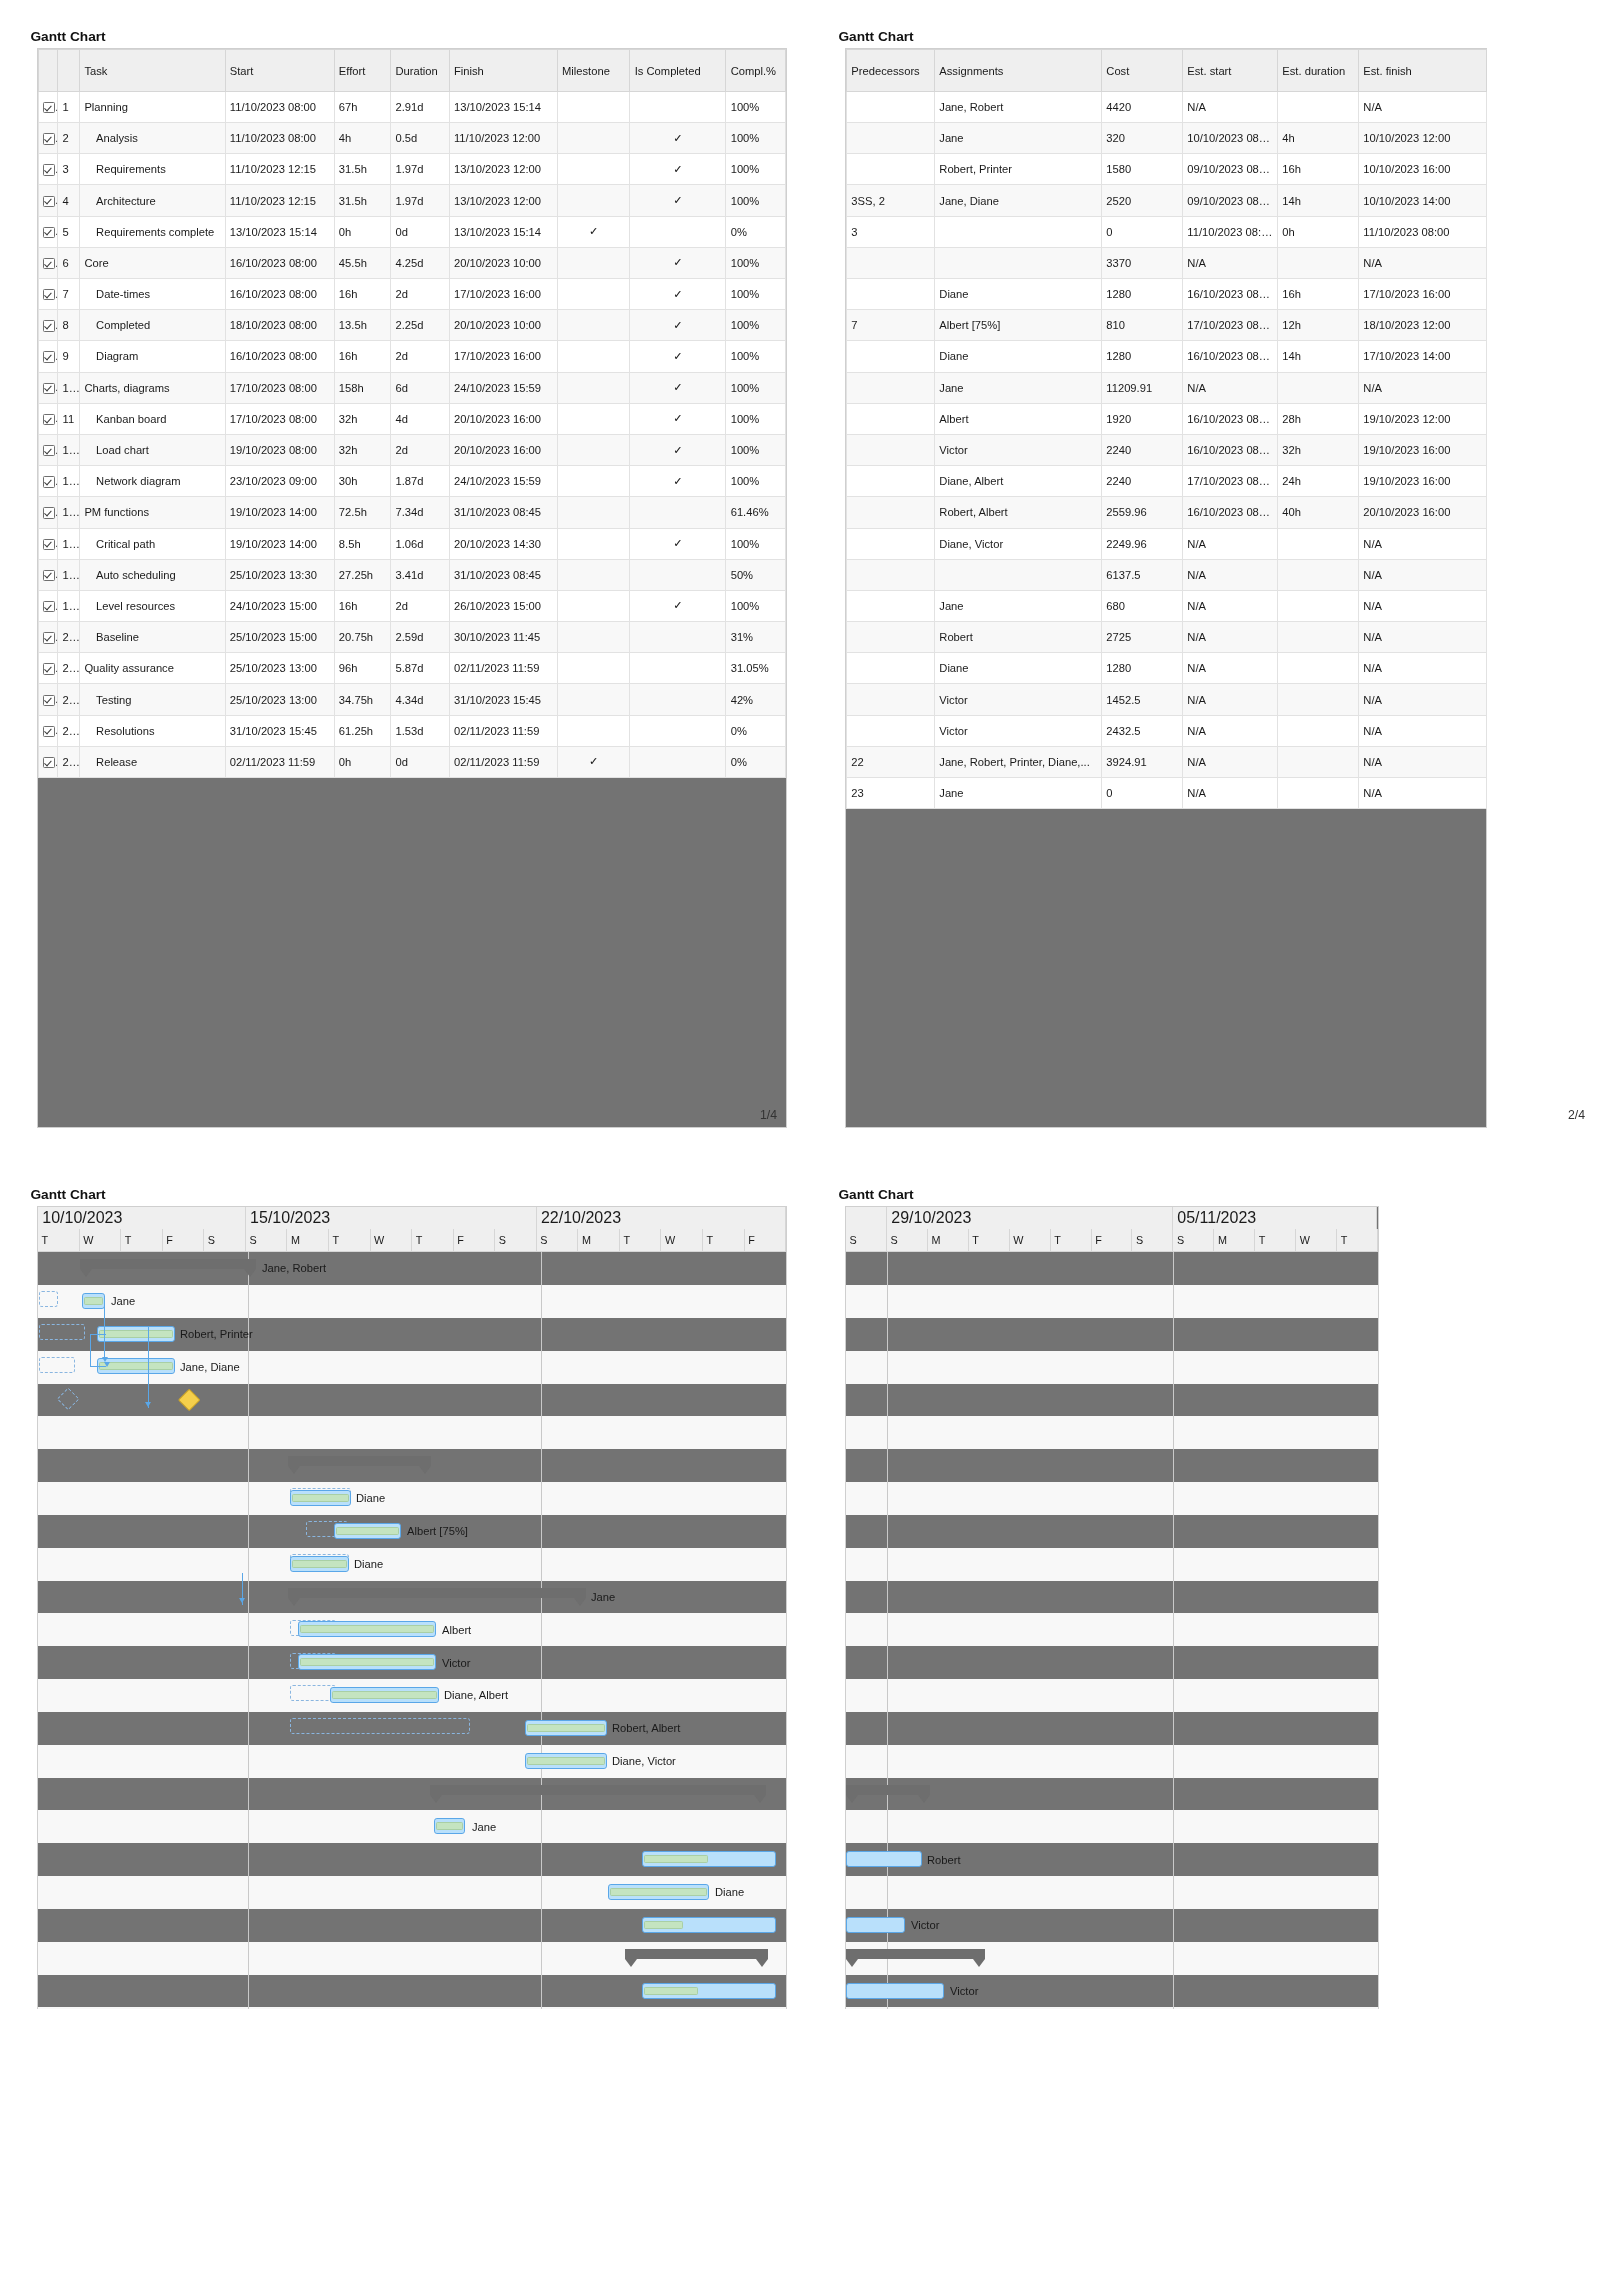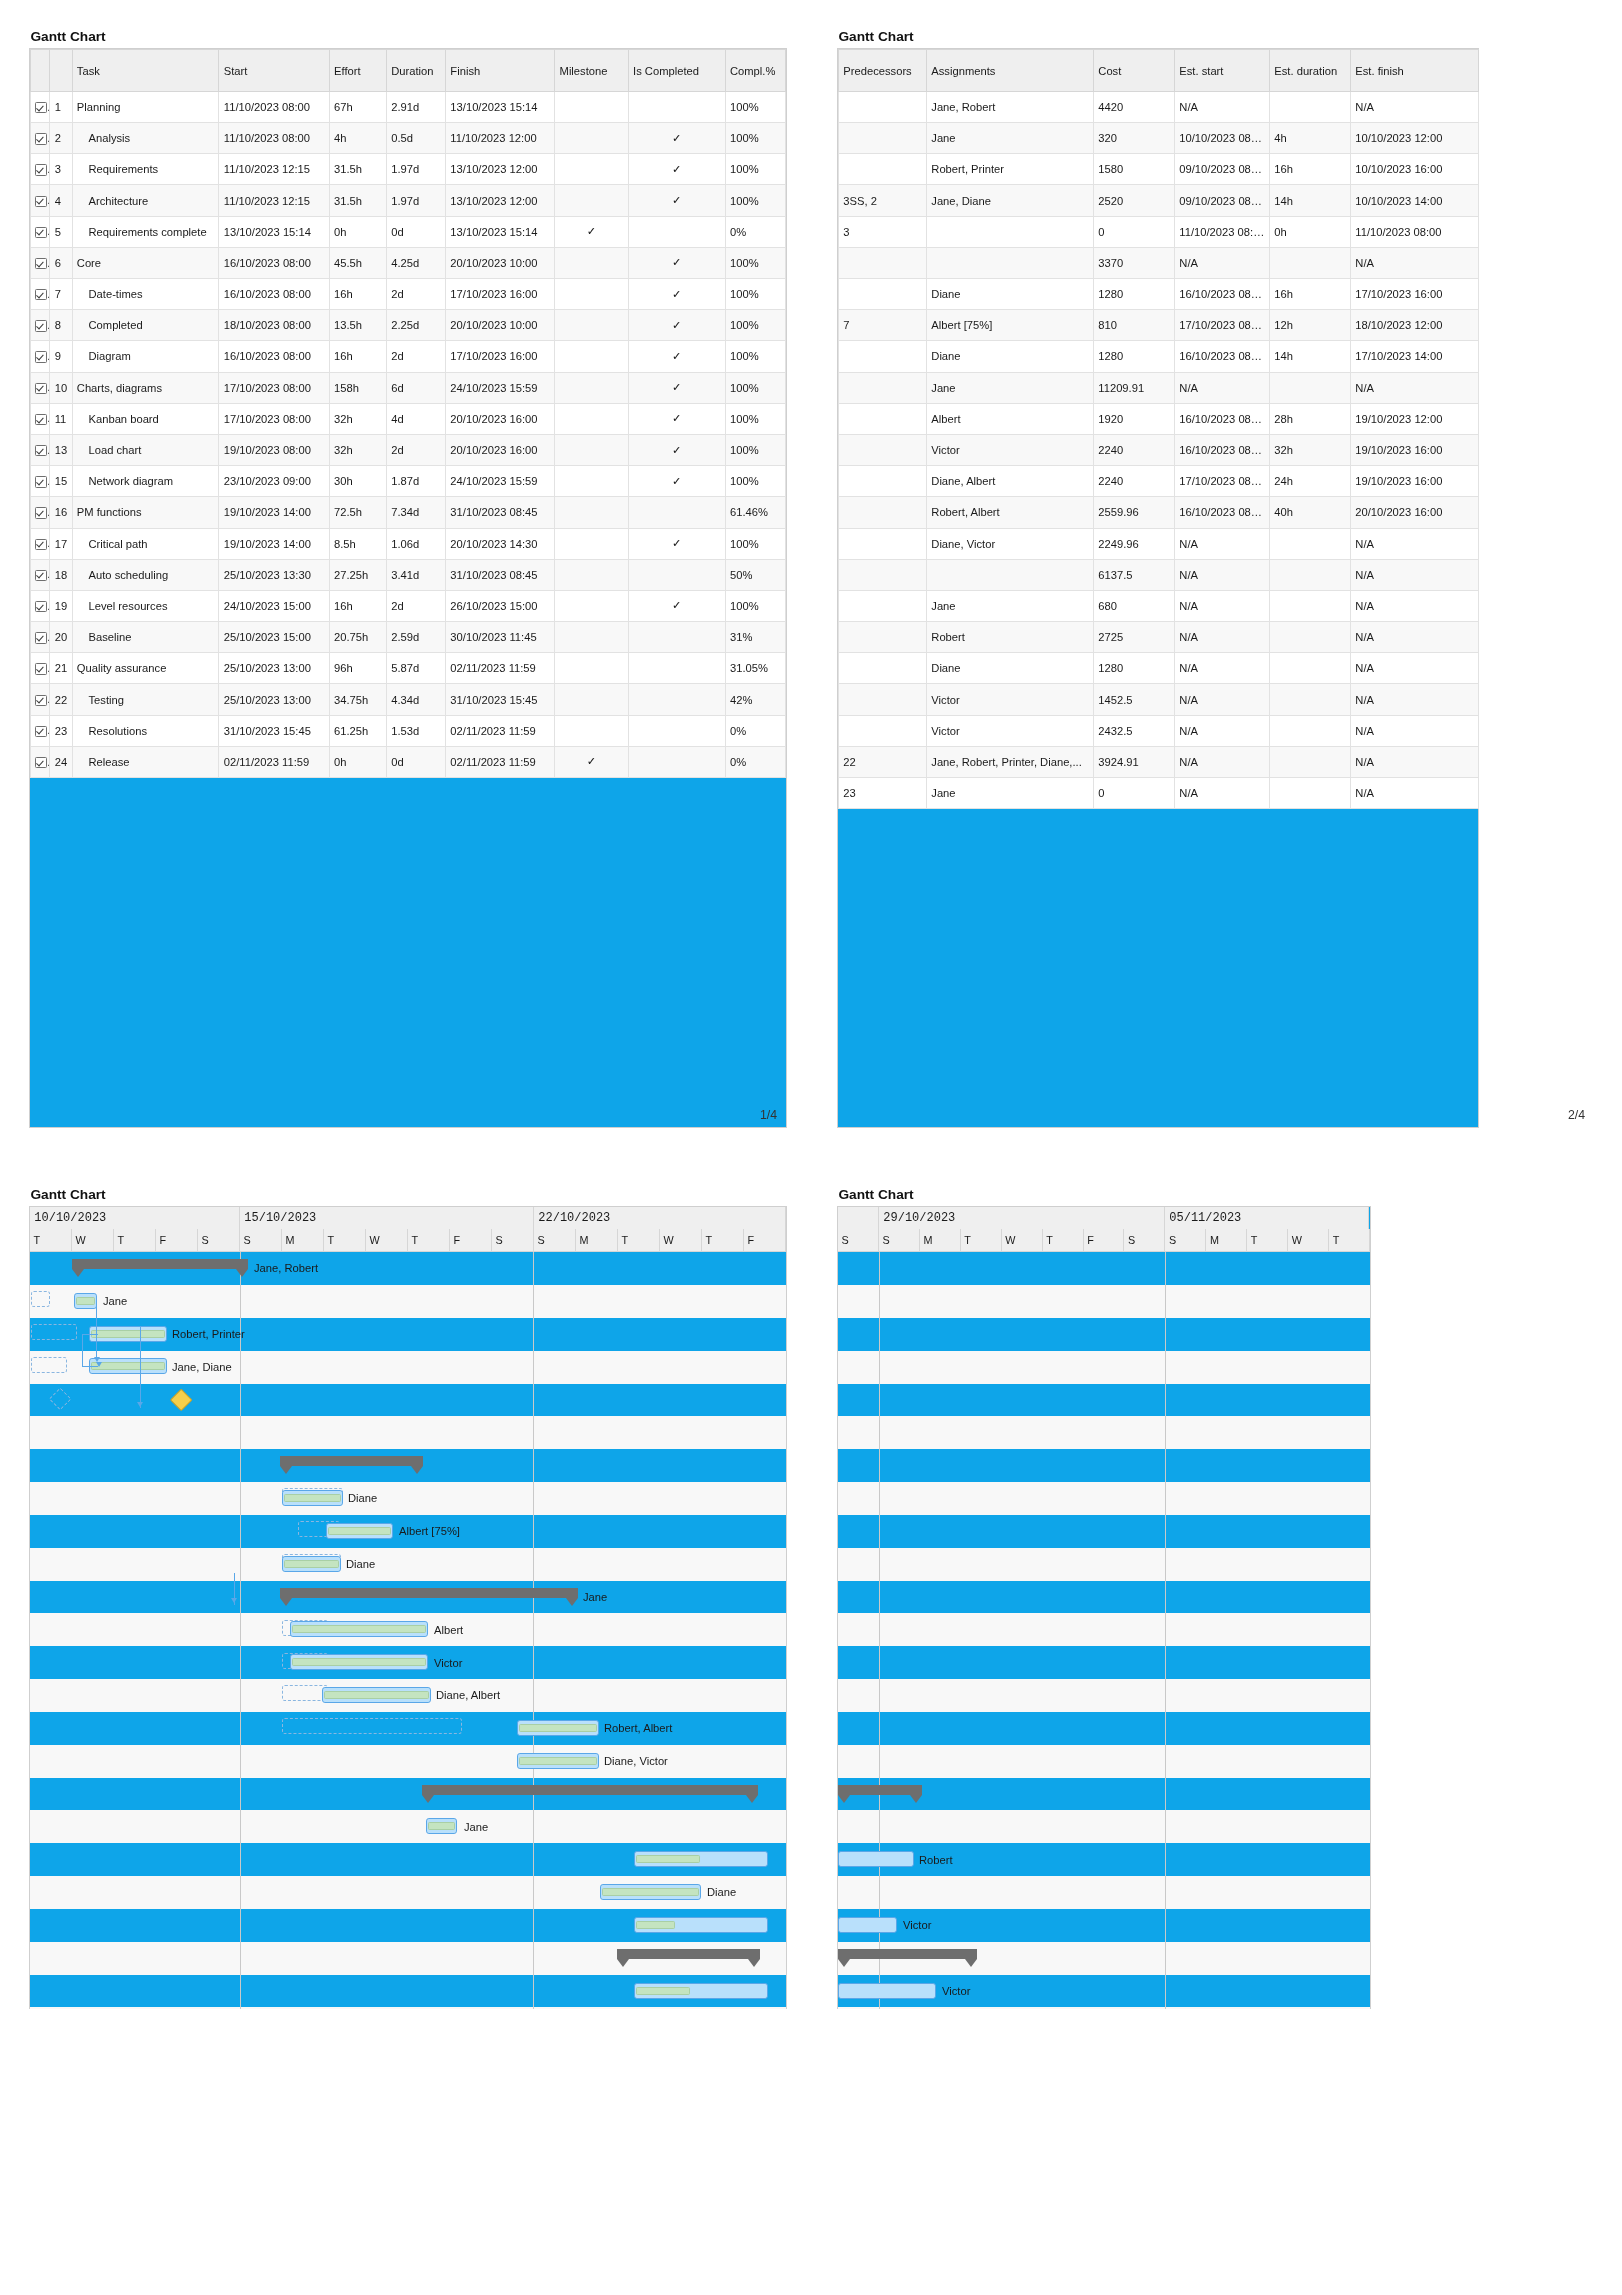--- a/index.html
+++ b/index.html
@@ -1,21 +1,21 @@
 <!DOCTYPE html>
 <html style="font-size:11.5px"><head>
 <meta charset="utf-8">
 <style>
   html,body{margin:0;padding:0;background:#ffffff;}
   body{font-family:"Liberation Sans", sans-serif; color:#1a1a1a;}
   #page{position:relative;width:1623px;height:2009px;background:#fff;overflow:hidden;}
 
   .panel{position:absolute;box-sizing:border-box;background:#fff;}
   .panel-title{font-size:13.7px;font-weight:bold;color:#111;padding:0 0 4.3px 1.4px;}
-  .panel-body{position:relative;box-sizing:border-box;border:0.7px solid #cfcfcf;background:#0ea5e9;height:calc(100% - 17.3px);}
+  .panel-body{position:relative;box-sizing:border-box;border:0.7px solid #cfcfcf;background:#737373;height:calc(100% - 17.3px);margin-left:8px;}
   .page-num{position:absolute;right:10px;bottom:4.3px;font-size:12.3px;color:#333;}
 
   
   table.gt{border-collapse:collapse;width:100%;table-layout:fixed;font-size:11.2px;}
   table.gt th{
     background:#efefef;border:0.7px solid #d6d6d6;font-weight:normal;text-align:left;
     padding:5.8px 4.3px;height:29px;vertical-align:middle;color:#1a1a1a;font-size:11.2px;
     white-space:nowrap;overflow:hidden;
   }
   table.gt td{
@@ -31,21 +31,21 @@
   .cbox{display:inline-block;width:9.4px;height:9.4px;border:0.7px solid #6f6f6f;border-radius:1.4px;
         background:#fff;position:relative;vertical-align:middle;}
   .cbox::after{content:"";position:absolute;left:2.2px;top:0.7px;width:2.9px;height:5.8px;
         border:solid #3b3b3b;border-width:0 1.2px 1.2px 0;transform:rotate(42deg);}
 
   .ind1{padding-left:16px !important;}
 
   
   .tl-head{display:flex;border-bottom:0.7px solid #d6d6d6;}
   .tl-week{box-sizing:border-box;border-right:0.7px solid #d6d6d6;background:#efefef;
-           font-size:12px;padding:3.6px 4.3px;height:21.7px;line-height:14.4px;overflow:hidden;white-space:nowrap;font-family:Liberation Mono, monospace;}
+           font-size:16px;padding:3.6px 4.3px;height:21.7px;line-height:14.4px;overflow:hidden;white-space:nowrap;}
   .tl-day{box-sizing:border-box;border-right:0.7px solid #d6d6d6;background:#efefef;
           font-size:10.8px;padding:2.9px 3.6px;height:21.7px;line-height:16px;overflow:hidden;}
   .tl-row-weeks,.tl-row-days{display:flex;width:100%;}
 
   .gantt-area{position:relative;overflow:hidden;}
   .grow{position:absolute;left:0;right:0;height:33px;}
   .grow.alt{background:#f8f8f8;}
   .gcol{position:absolute;top:0;bottom:0;width:0.7px;background:#d6d6d6;}
   .gcol.weekstrong{background:#c9c9c9;}
 

